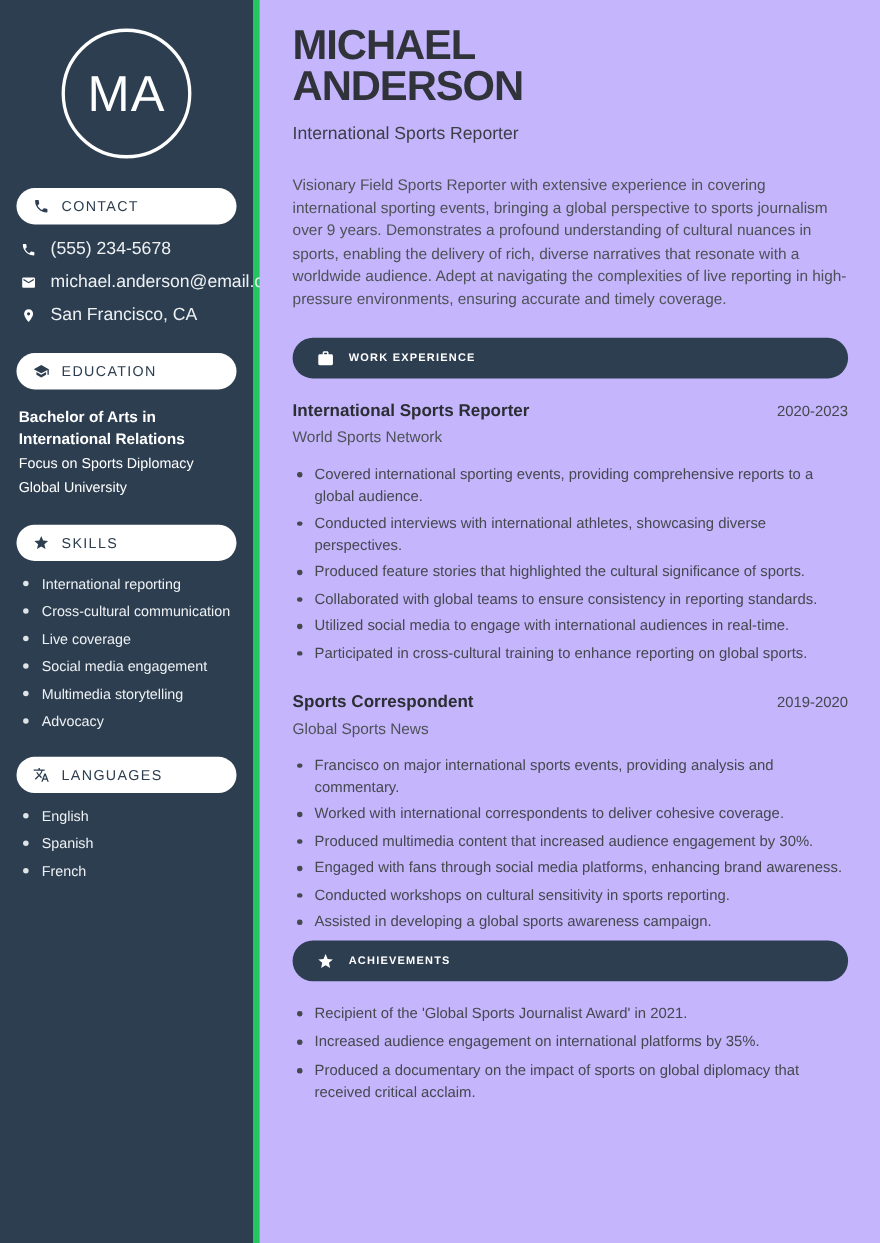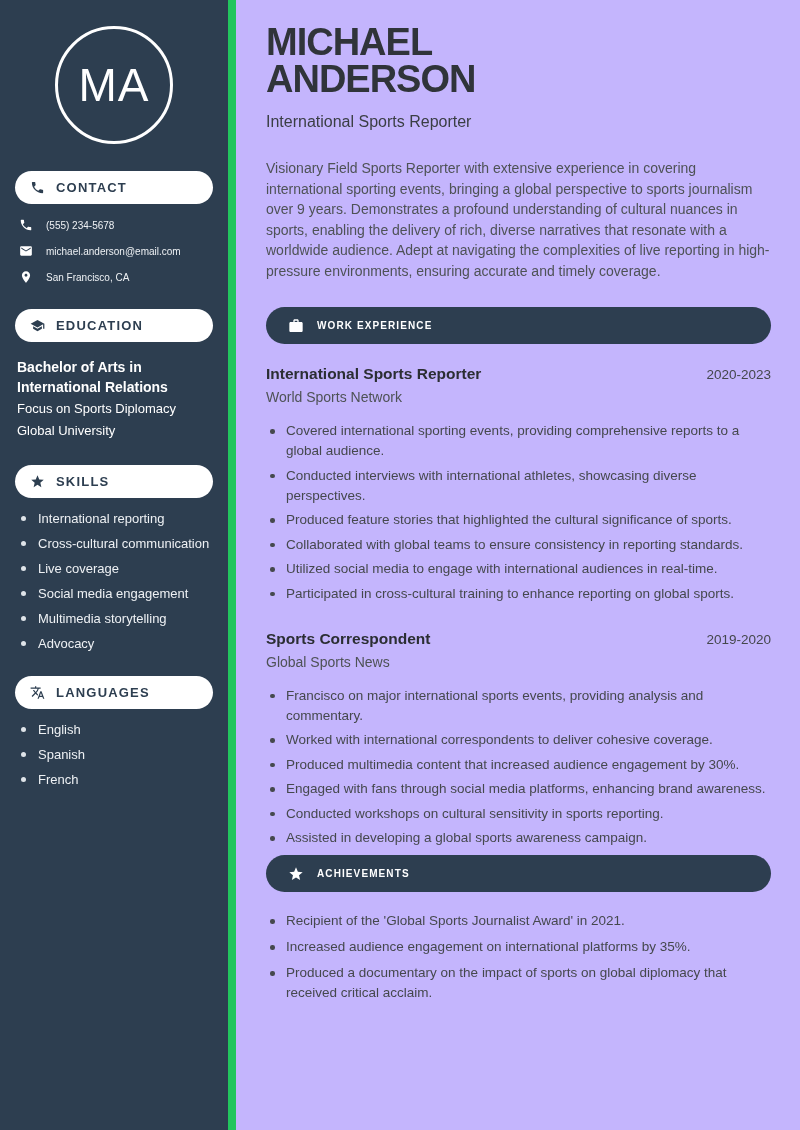--- a/index.html
+++ b/index.html
@@ -7,48 +7,48 @@
     width:800px;height:1130px;overflow:hidden;
     font-family:"Liberation Sans","DejaVu Sans",sans-serif;
     -webkit-font-smoothing:antialiased;
   }
   .page{display:flex;width:800px;height:1130px;}
 
   
   .sidebar{
     width:236px;min-width:236px;height:100%;
     background:#2d3e50;
-    border-right:8px solid #22c55e;
+    border-right:6px solid #22c55e;
     box-sizing:border-box;
     padding:0 15px;
     color:#f2f4f6;
   }
   .avatar{
     width:112px;height:112px;border-radius:50%;
     border:3px solid #ffffff;
     margin:26px auto 27px auto;
     display:flex;align-items:center;justify-content:center;
   }
   .avatar span{
     color:#ffffff;font-size:46px;font-weight:400;letter-spacing:1px;
   }
   .side-pill{
     height:33px;border-radius:17px;background:#ffffff;
     display:flex;align-items:center;gap:11px;
     padding:0 15px;box-sizing:border-box;
-    color:#2d3e50;font-size:13px;font-weight:bold;letter-spacing:1.2px;
+    color:#2d3e50;font-size:13px;font-weight:normal;letter-spacing:1.2px;
   }
   .side-pill .ic{width:15px;height:15px;display:flex;flex:none;}
   .side-pill .ic svg{width:15px;height:15px;fill:#2d3e50;}
 
   .contact-list{margin:14px 0 0 4px;}
   .contact-row{display:flex;align-items:center;gap:13px;margin-bottom:12px;}
   .contact-row .ic{width:14px;height:14px;display:flex;flex:none;}
   .contact-row .ic svg{width:14px;height:14px;fill:#ffffff;}
-  .contact-row span{font-size:10px;color:#eef1f4;}
+  .contact-row span{font-size:16px;color:#eef1f4;}
 
   .mt-edu{margin-top:25px;}
   .edu-block{margin:15px 0 0 2px;}
   .edu-degree{font-size:14px;font-weight:bold;color:#ffffff;line-height:20px;}
   .edu-line{font-size:13px;color:#ffffff;line-height:20px;margin-top:2px;}
 
   .mt-skills{margin-top:24px;}
   .side-list{list-style:none;margin:12px 0 0 0;padding:0 0 0 4px;}
   .side-list li{
     position:relative;padding-left:19px;

